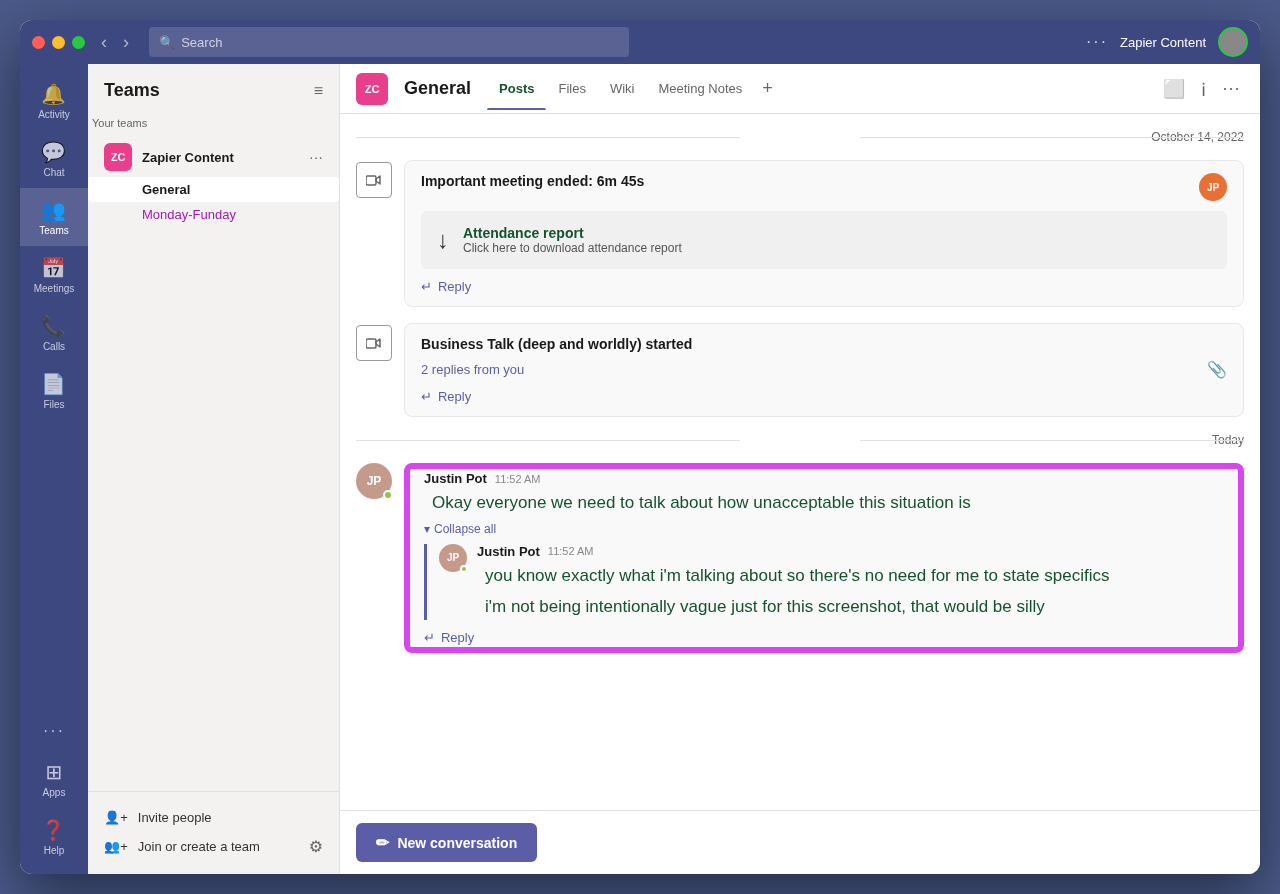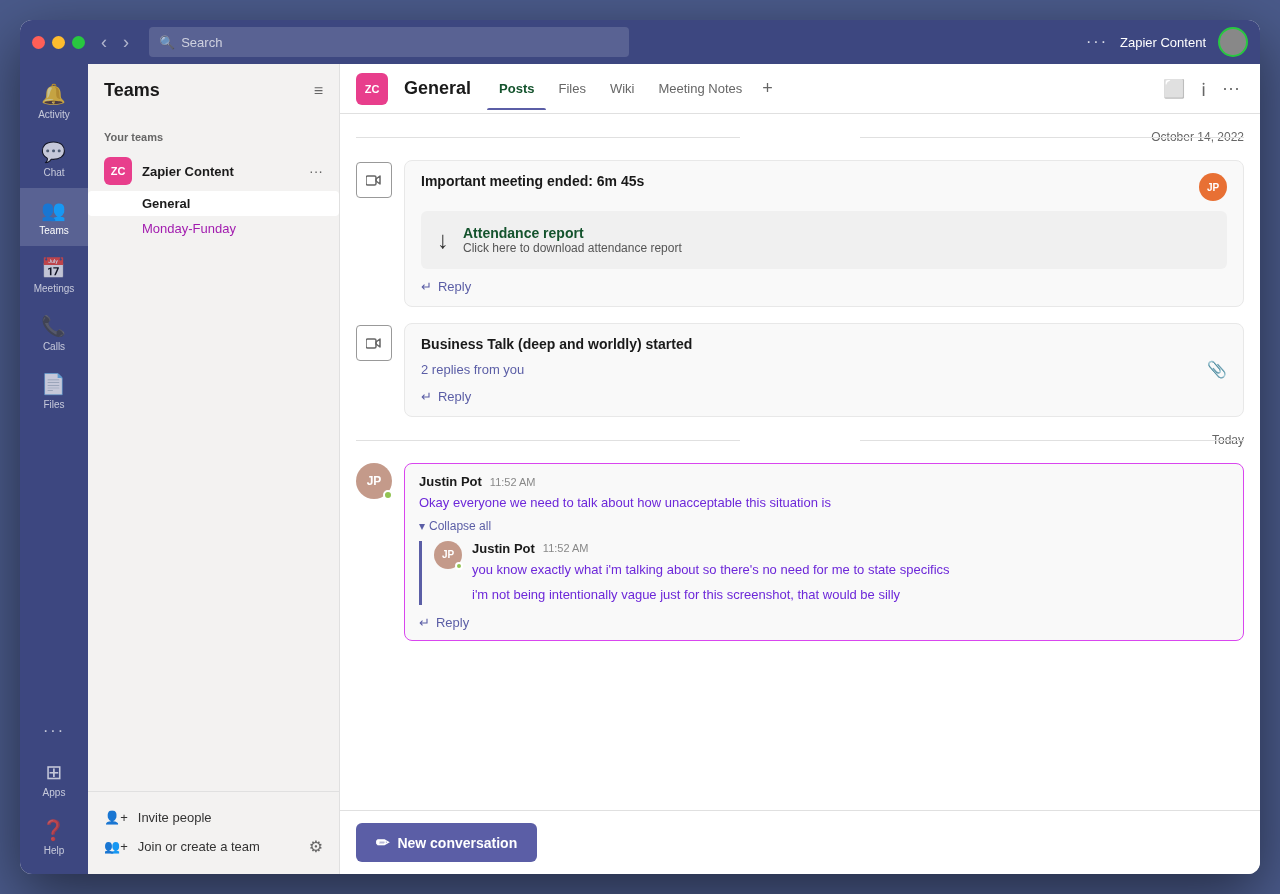--- a/index.html
+++ b/index.html
@@ -128,21 +128,21 @@
       flex-shrink: 0;
     }
     .sidebar-header {
       display: flex;
       align-items: center;
       justify-content: space-between;
       padding: 16px 16px 8px;
     }
     .sidebar-title { font-size: 18px; font-weight: 700; color: #1a1a1a; }
     .sidebar-filter-icon { color: #666; font-size: 16px; cursor: pointer; }
-    .your-teams-label { padding: 8px 16px; font-size: 11px; color: #666; font-weight: 700; text-transform: none; margin-top: 14px; }
+    .your-teams-label { padding: 8px 4px; font-size: 11px; color: #666; font-weight: 400; text-transform: none; }
     .team-item {
       display: flex;
       align-items: center;
       padding: 6px 16px;
       cursor: pointer;
       gap: 10px;
     }
     .team-avatar {
       width: 28px;
       height: 28px;
@@ -367,33 +367,33 @@
       background: #92c353;
       border-radius: 50%;
       border: 2px solid white;
       position: absolute;
       bottom: -1px;
       right: -1px;
     }
     .message-bubble {
       flex: 1;
       background: #f9f9f9;
-      border: 1px solid #d946ef;
+      border: 6px solid #d946ef;
       border-radius: 8px;
-      padding: 10px 14px;
+      padding: 2px 14px;
     }
     .message-meta {
       display: flex;
       align-items: center;
       gap: 8px;
       margin-bottom: 4px;
     }
     .message-author { font-size: 13px; font-weight: 700; color: #1a1a1a; }
     .message-time { font-size: 11px; color: #888; }
-    .message-text { font-size: 13px; color: #6d28d9; line-height: 1.5; }
+    .message-text { font-size: 17px; color: #14532d; line-height: 1.5; margin-left: 8px; }
     .collapse-toggle {
       color: #5b5ea6;
       font-size: 12px;
       cursor: pointer;
       margin: 6px 0;
       display: flex;
       align-items: center;
       gap: 4px;
     }
     .thread-reply {

